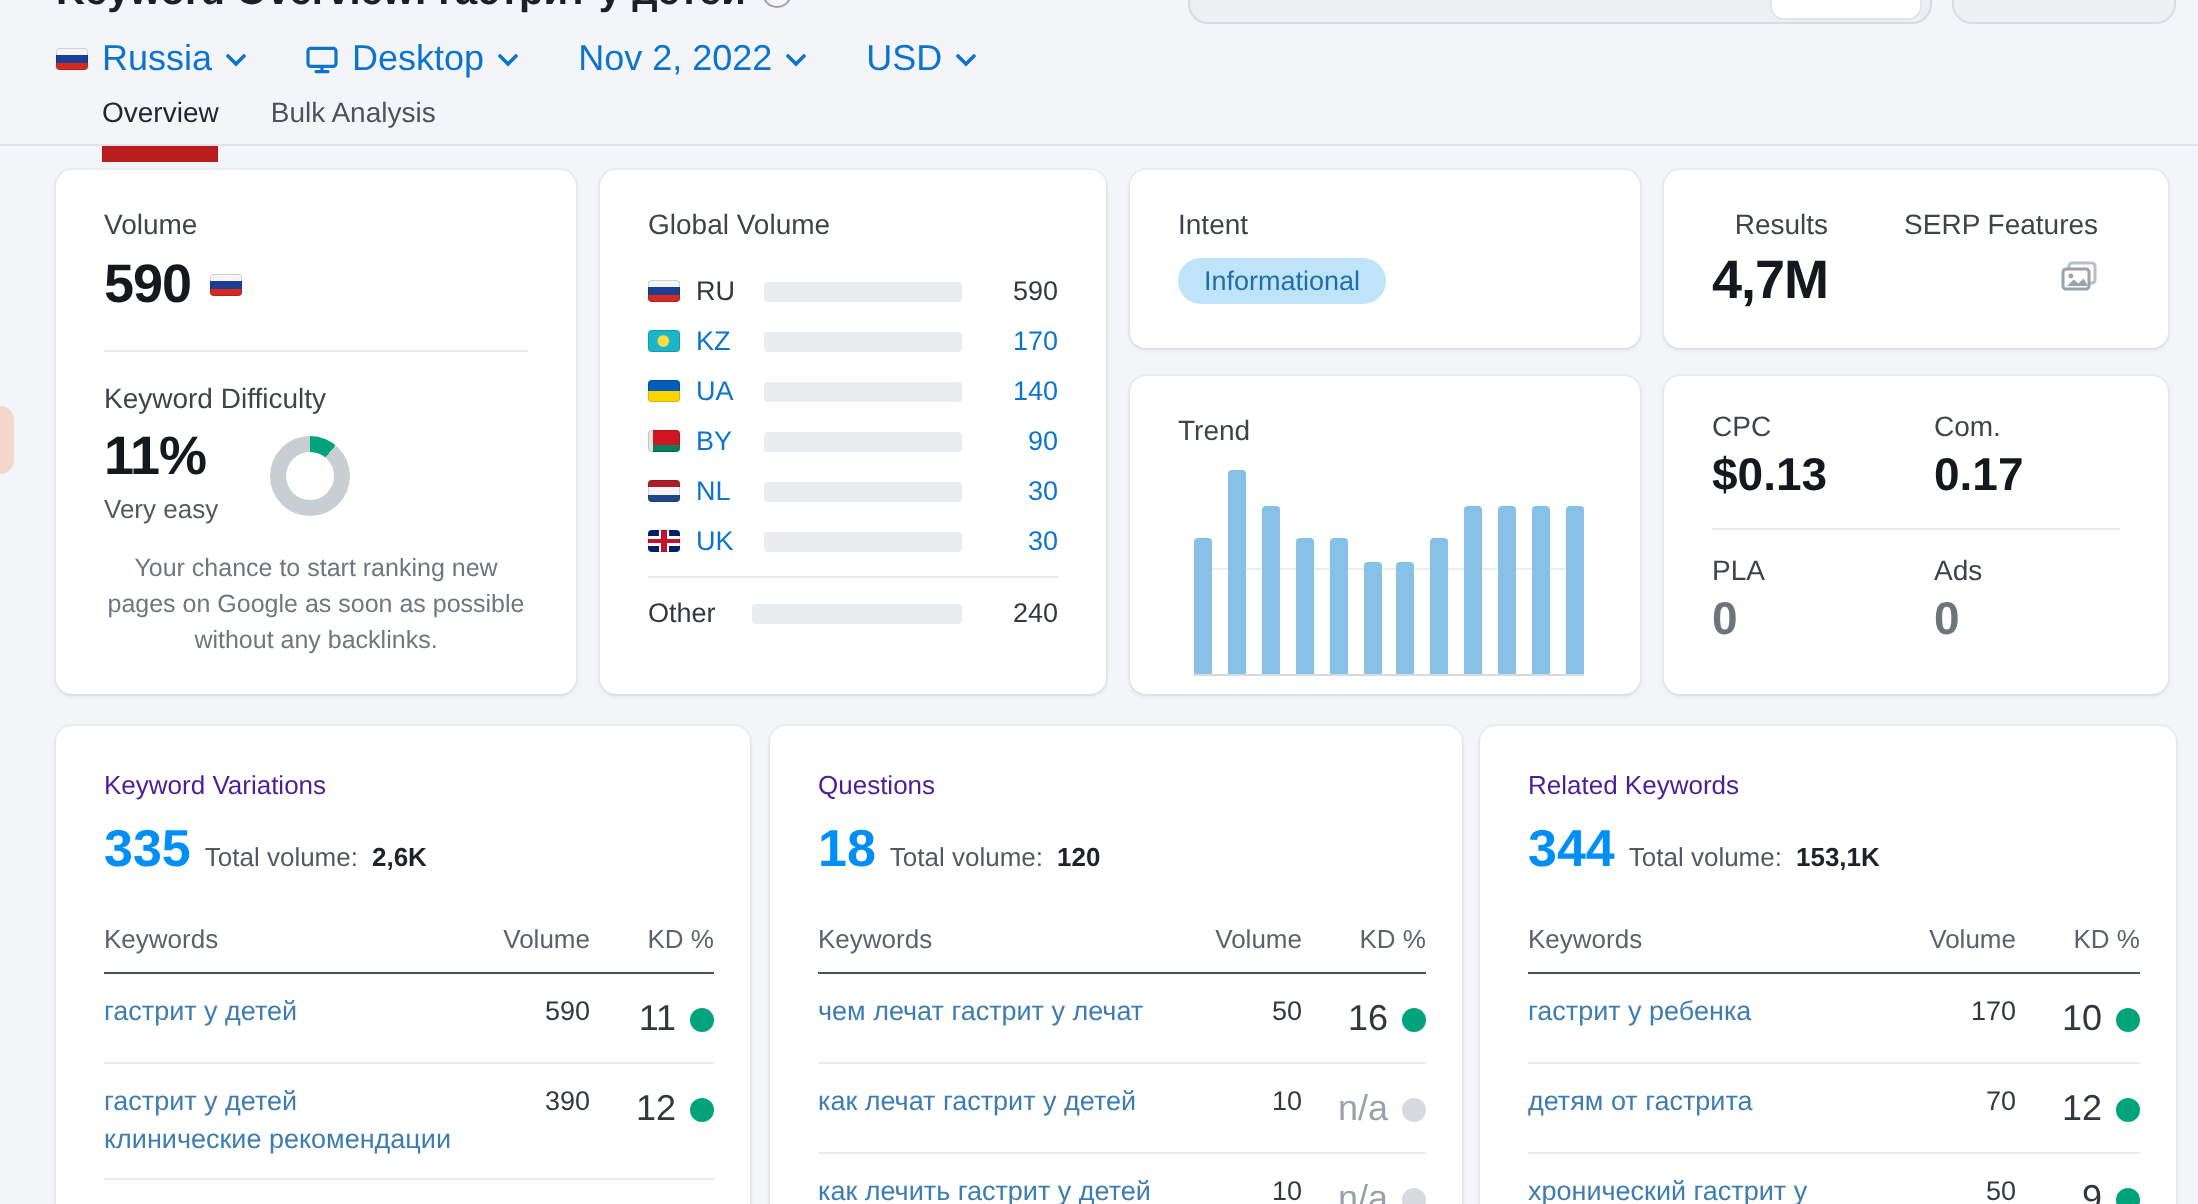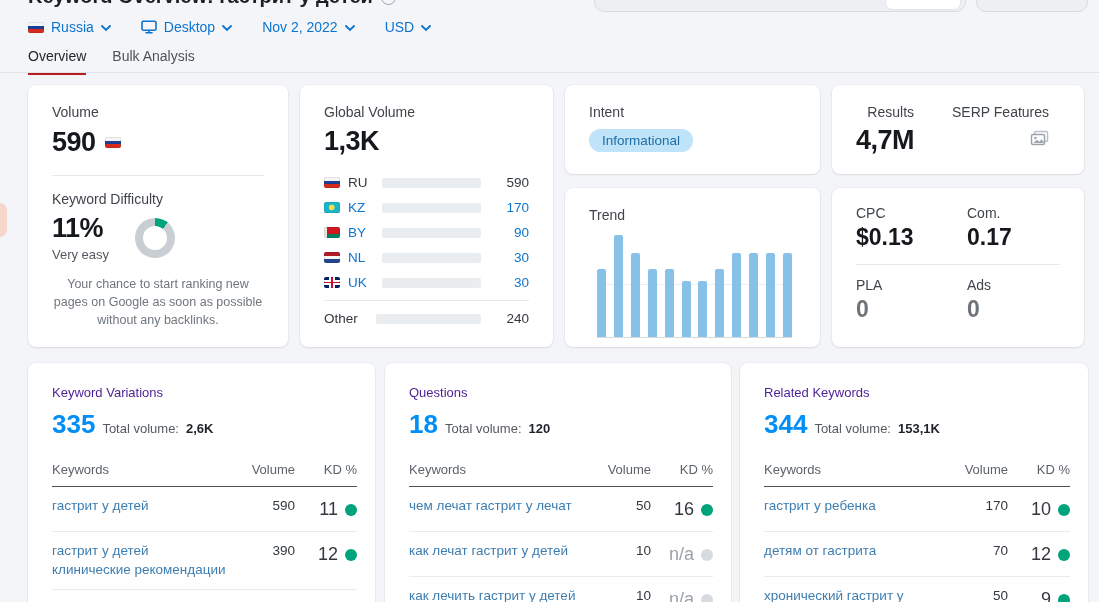--- a/index.html
+++ b/index.html
@@ -8,34 +8,34 @@
   .screen { position:relative; width:1099px; height:602px; overflow:hidden; background:#f4f5f8; }
 
   
   .page-title { position:absolute; left:28px; top:-15px; font-size:20px; font-weight:700; color:#1c2026; white-space:nowrap; }
   .page-title .info-i { display:inline-block; width:15px; height:15px; border:1.5px solid #9aa2ab; border-radius:50%; vertical-align:-2px; margin-left:8px; }
 
   .cut-btn { position:absolute; top:-22px; height:34px; background:#edeff3; border:1px solid #d8dce1; border-radius:10px; }
   .cut-btn .white-seg { position:absolute; top:5px; height:26px; background:#fff; border:1px solid #e1e4e8; border-radius:7px; }
 
   .filters { position:absolute; left:28px; top:19px; display:flex; gap:30px; align-items:center; }
-  .filter { display:inline-flex; align-items:center; gap:7px; font-size:14px; color:#0d74ce; cursor:pointer; }
+  .filter { display:inline-flex; align-items:center; gap:7px; font-size:18px; color:#0d74ce; cursor:pointer; }
   .chev { width:10px; height:7px; margin-top:2px; }
 
   .flag { width:16px; height:11px; border-radius:2px; display:inline-block; box-shadow:inset 0 0 0 0.5px rgba(0,0,0,.15); flex:none; }
   .flag-ru { background:linear-gradient(to bottom,#f5f5f5 0 33%,#1c3f94 33% 66%,#d52b1e 66%); }
   .flag-kz { background:radial-gradient(circle at 48% 50%,#fddd46 2.6px,transparent 3.2px),#1ab5c9; }
   .flag-ua { background:linear-gradient(to bottom,#005bbb 0 50%,#ffd500 50%); }
   .flag-by { background:linear-gradient(to right,#e9e4de 0 16%,transparent 16%),linear-gradient(to bottom,#ce1720 0 66%,#00805c 66%); }
   .flag-nl { background:linear-gradient(to bottom,#ae1c28 0 33%,#f5f5f5 33% 66%,#21468b 66%); }
   .flag-uk { background:linear-gradient(to bottom,transparent 42%,#c8102e 42% 58%,transparent 58%),linear-gradient(to right,transparent 42%,#c8102e 42% 58%,transparent 58%),linear-gradient(to bottom,transparent 28%,#fff 28% 72%,transparent 72%),linear-gradient(to right,transparent 33%,#fff 33% 67%,transparent 67%),#012169; }
 
   .tabs { position:absolute; left:28px; top:48px; display:flex; gap:26px; }
   .tab { font-size:14px; padding-bottom:9px; color:#4d535a; cursor:pointer; }
-  .tab.active { color:#23272c; border-bottom:2px solid #b91c1c; }
+  .tab.active { color:#23272c; border-bottom:8px solid #b91c1c;margin-left:23px; }
   .tabs-line { position:absolute; left:0; top:72px; width:1099px; height:1px; background:#dfe2e6; }
 
   .pink-blob { position:absolute; left:-7px; top:203px; width:14px; height:34px; background:#f6d7cb; border-radius:7px; }
 
   
   .card { position:absolute; background:#fff; border-radius:8px; box-shadow:0 1px 2px rgba(40,45,60,.10), 0 0 0 1px rgba(40,45,60,.03); }
   .card-label { font-size:14px; color:#3f444b; }
   .big-val { font-size:27px; font-weight:700; color:#15181c; letter-spacing:-.5px; }
 
   
@@ -175,33 +175,38 @@
         <div class="big-val">11%</div>
         <div class="kd-level">Very easy</div>
       </div>
       <div class="donut" style="--kd: 11%;"></div>
     </div>
     <div class="kd-desc">Your chance to start ranking new pages on Google as soon as possible without any backlinks.</div>
   </div>
 
   <div class="card c2">
     <div class="card-label">Global Volume</div>
-    <div class="big-val" style="margin-top:6px;">1,3K</div>
     <div class="gv-rows">
       <div class="gv-row">
         <span class="flag flag-ru"></span>
         <span class="gv-code dark">RU</span>
         <span class="gv-track"><span class="gv-fill dark" style="width: 47%;"></span></span>
         <span class="gv-val dark">590</span>
       </div>
       <div class="gv-row">
         <span class="flag flag-kz"></span>
         <span class="gv-code">KZ</span>
         <span class="gv-track"><span class="gv-fill" style="width: 13%;"></span></span>
         <span class="gv-val">170</span>
+      </div>
+      <div class="gv-row">
+        <span class="flag flag-ua"></span>
+        <span class="gv-code">UA</span>
+        <span class="gv-track"><span class="gv-fill" style="width: 11%;"></span></span>
+        <span class="gv-val">140</span>
       </div>
       <div class="gv-row">
         <span class="flag flag-by"></span>
         <span class="gv-code">BY</span>
         <span class="gv-track"><span class="gv-fill" style="width: 7%;"></span></span>
         <span class="gv-val">90</span>
       </div>
       <div class="gv-row">
         <span class="flag flag-nl"></span>
         <span class="gv-code">NL</span>

